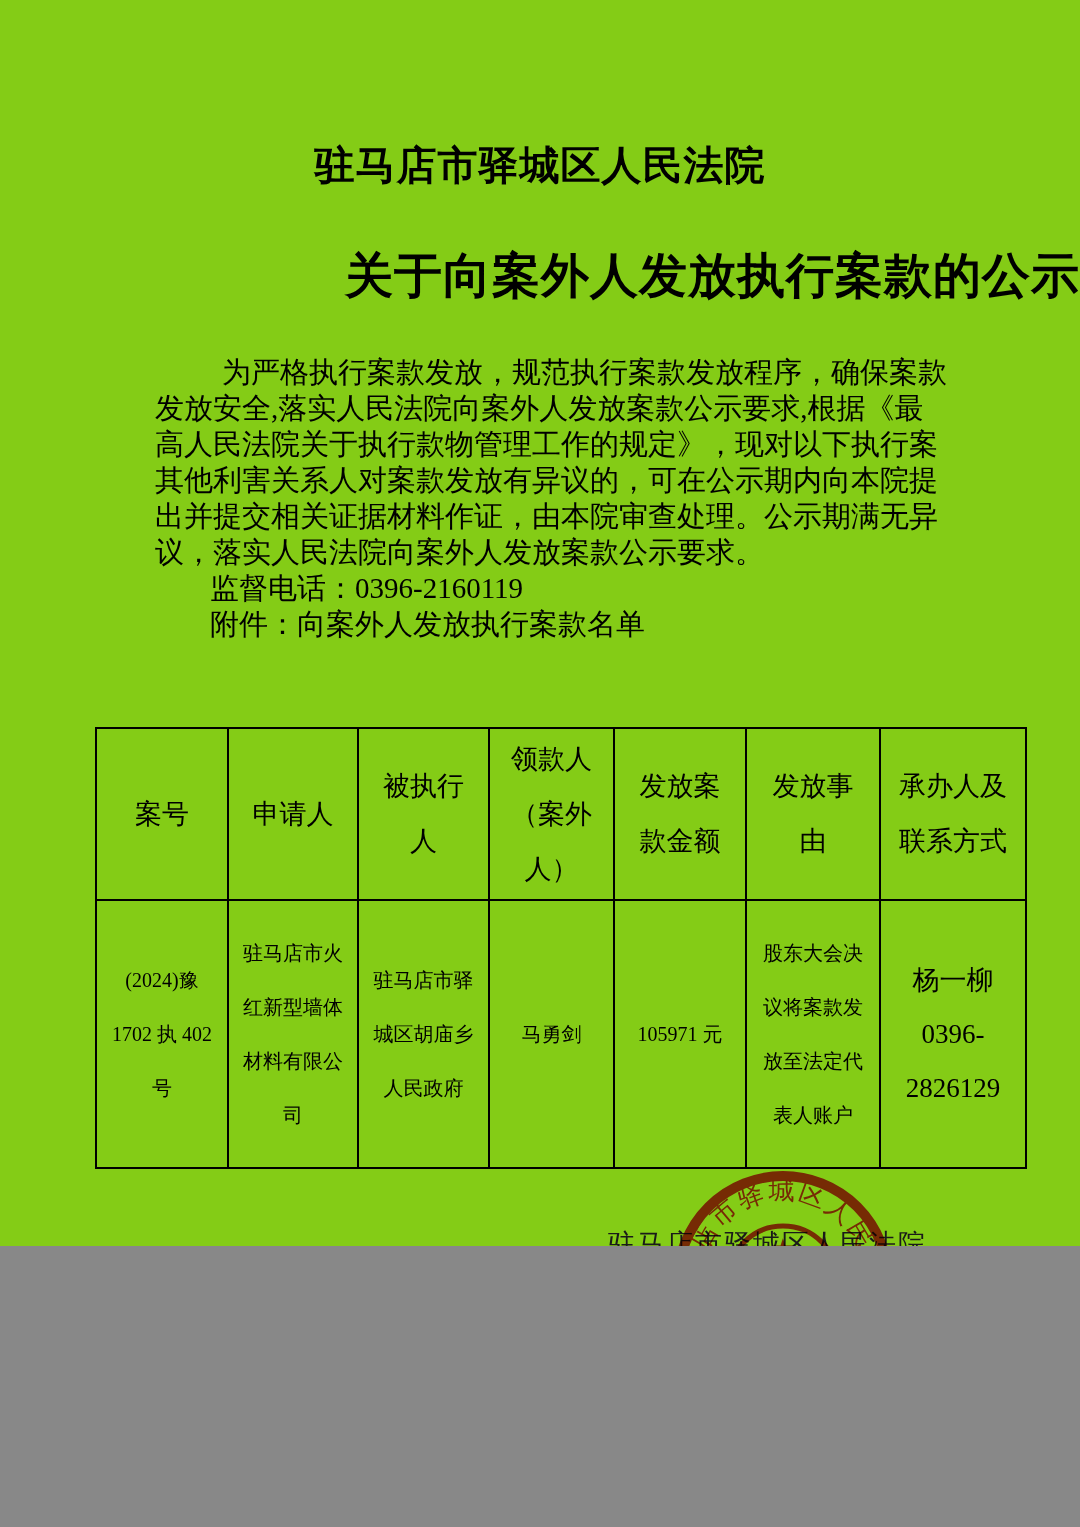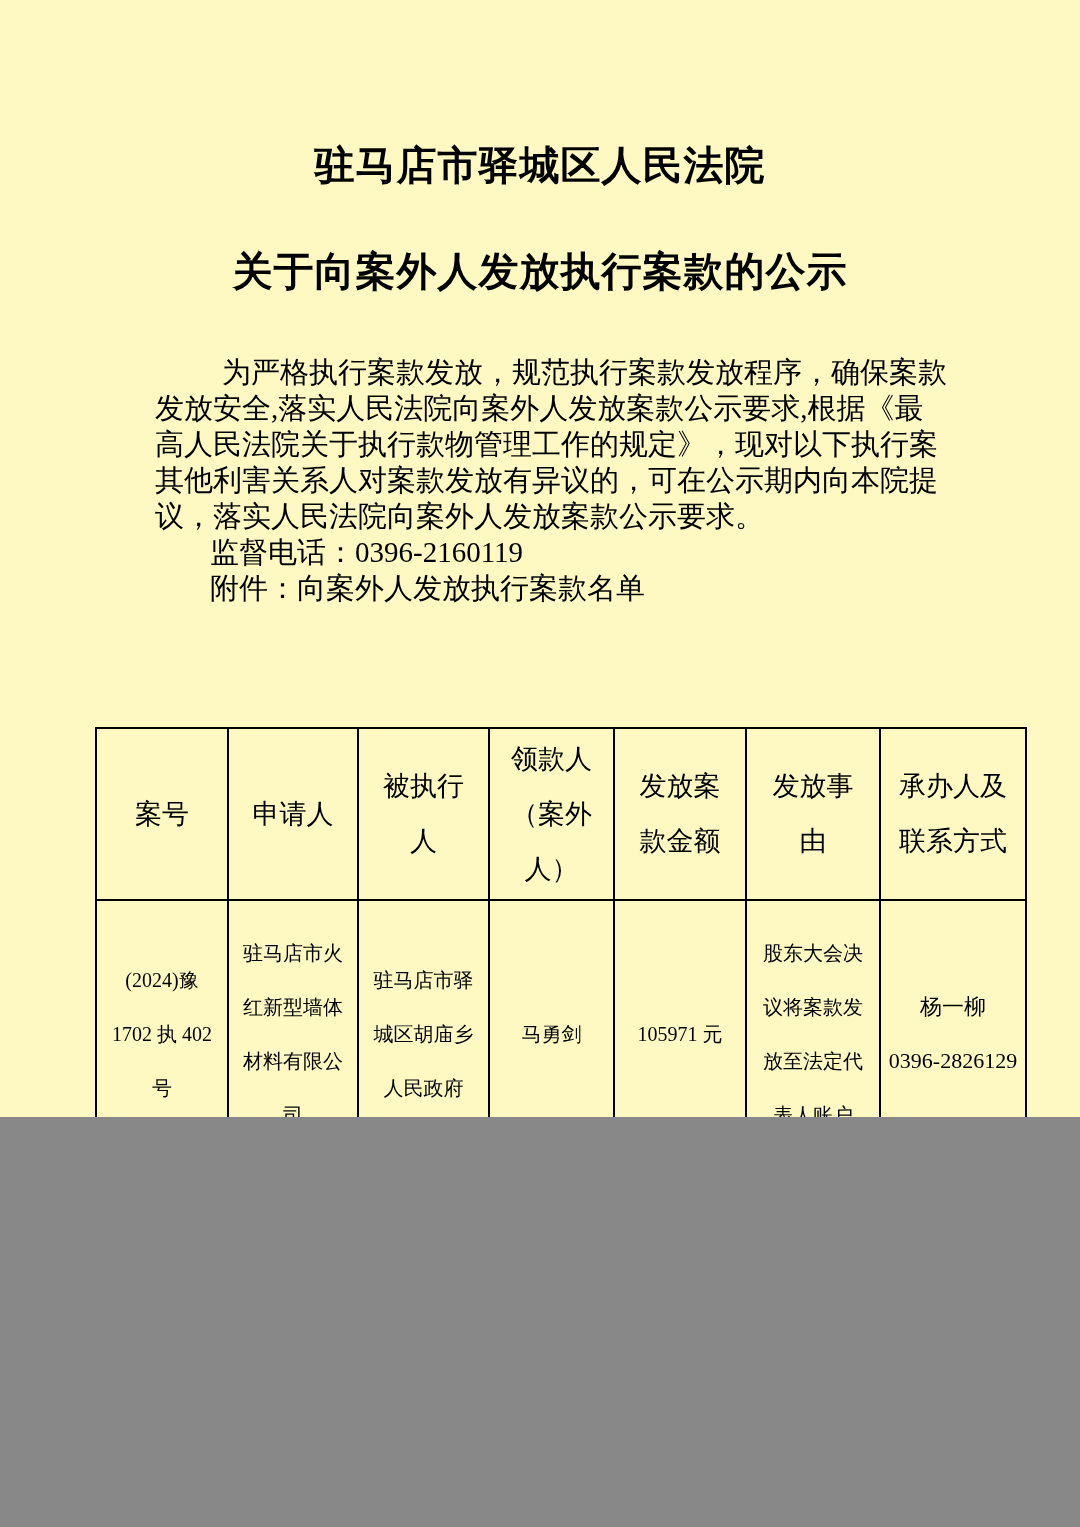--- a/index.html
+++ b/index.html
@@ -1,41 +1,41 @@
 <!DOCTYPE html>
 <html><head>
 <meta charset="utf-8">
 <style>
   html, body { margin: 0; padding: 0; background: #888; }
   .page {
     position: relative;
     width: 1080px;
-    height: 1117px;
+    height: 1246px;
     margin: 0 auto;
-    background: #fef9c3;
+    background: #84cc16;
     font-family: "Liberation Serif", serif;
     color: #000;
     overflow: hidden;
   }
   .doc-title {
     position: absolute;
     top: 138px; left: 0;
     width: 100%;
     text-align: center;
     font-size: 40px;
     font-weight: 700;
     letter-spacing: 1px;
     margin: 0;
   }
   .doc-subtitle {
     position: absolute;
     top: 244px; left: 0;
     width: 100%;
-    text-align: center;
-    font-size: 40px;
+    text-align: right;
+    font-size: 48px;
     font-weight: 700;
     letter-spacing: 1px;
     margin: 0;
   }
   .body-block {
     position: absolute;
     top: 354px; left: 155px;
     width: 805px;
   }
   .body-line {
@@ -56,21 +56,21 @@
   .case-table th, .case-table td {
     border: 2px solid #000;
     text-align: center;
     vertical-align: middle;
     white-space: pre-line;
     padding: 0 2px;
     font-weight: 400;
   }
   .case-table th { font-size: 27px; line-height: 55px; height: 170px; }
   .case-table td { font-size: 20px; line-height: 54px; height: 266px; }
-  .case-table td.contact { font-size: 22px; }
+  .case-table td.contact { font-size: 27px; }
   .sig {
     position: absolute;
     z-index: 2;
     font-size: 27px;
     color: #1a1a1a;
     white-space: nowrap;
   }
   .sig.court { top: 1226px; left: 608px; letter-spacing: 2px; }
   .sig.date  { top: 1281px; left: 718px; letter-spacing: 1px; }
   .seal {
@@ -88,20 +88,21 @@
 <div class="page">
 
   <h1 class="doc-title">驻马店市驿城区人民法院</h1>
   <h2 class="doc-subtitle">关于向案外人发放执行案款的公示</h2>
 
   <div class="body-block">
     <div class="body-line first">为严格执行案款发放，规范执行案款发放程序，确保案款</div>
     <div class="body-line">发放安全,落实人民法院向案外人发放案款公示要求,根据《最</div>
     <div class="body-line">高人民法院关于执行款物管理工作的规定》，现对以下执行案</div>
     <div class="body-line">其他利害关系人对案款发放有异议的，可在公示期内向本院提</div>
+    <div class="body-line">出并提交相关证据材料作证，由本院审查处理。公示期满无异</div>
     <div class="body-line">议，落实人民法院向案外人发放案款公示要求。</div>
     <div class="body-line sub">监督电话：0396-2160119</div>
     <div class="body-line sub">附件：向案外人发放执行案款名单</div>
   </div>
 
   <table class="case-table">
     <colgroup>
       <col style="width:132px">
         <col style="width:130px">
         <col style="width:131px">

